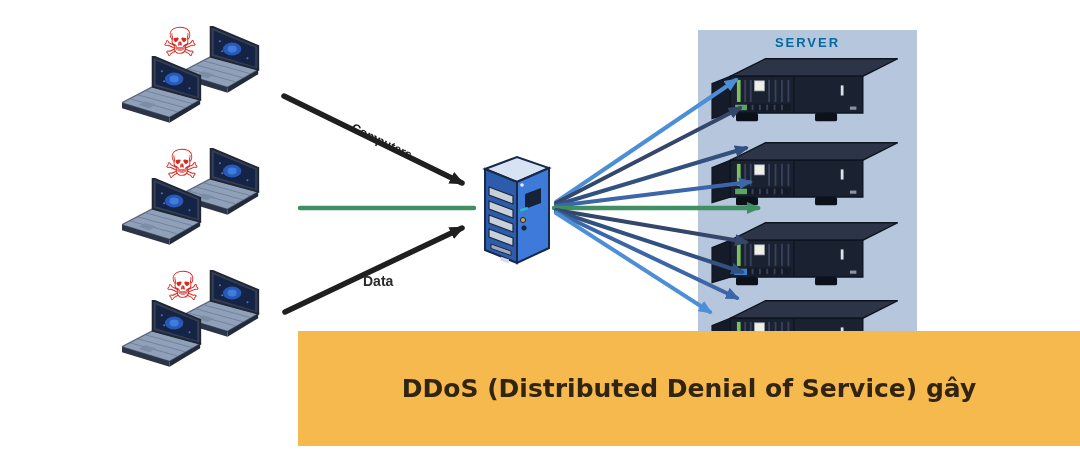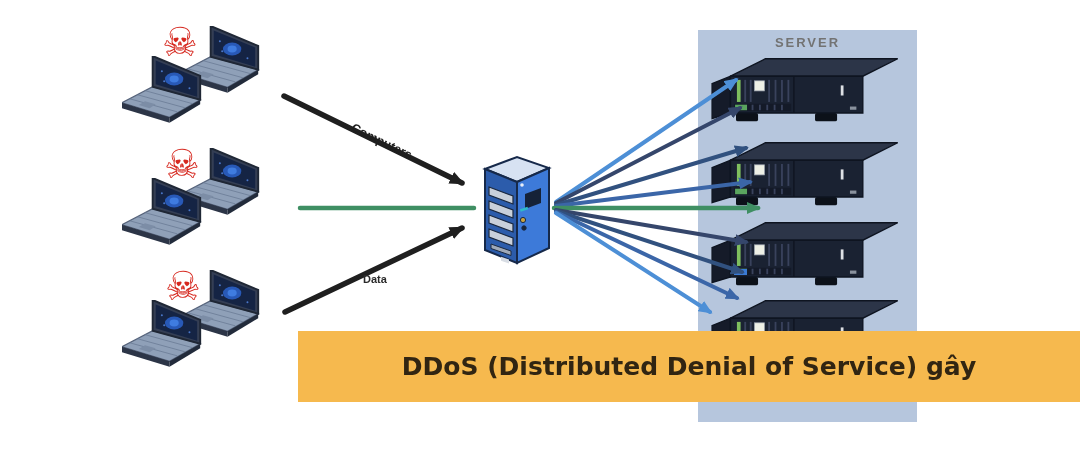--- a/index.html
+++ b/index.html
@@ -3,27 +3,27 @@
 <meta charset="utf-8">
 <style>
   html,body{margin:0;padding:0;background:#fff;}
   .stage{position:relative;width:1080px;height:450px;background:#ffffff;overflow:hidden;
          font-family:"DejaVu Sans","Liberation Sans",sans-serif;}
   .diagram{position:absolute;left:0;top:0;width:1080px;height:450px;}
   .skull{position:absolute;font-size:40px;line-height:1;color:#d6281f;
          font-family:"DejaVu Sans",sans-serif;user-select:none;}
   .panel-title{position:absolute;left:698px;top:35px;width:219px;text-align:center;
          font-family:"Liberation Sans",sans-serif;font-size:13px;font-weight:bold;
-         letter-spacing:2px;color:#737373;}
+         letter-spacing:2px;color:#0369a1;}
   .arrow-label{position:absolute;color:#1e1e1e;font-family:"Liberation Sans",sans-serif;
          font-weight:600;}
   .label-computers{left:352px;top:120px;font-size:12.5px;transform:rotate(26deg);
          transform-origin:left center;}
-  .label-data{left:363px;top:273px;font-size:11px;color:#2a2a2a;}
-  .banner{position:absolute;left:298px;top:331px;width:782px;height:71px;background:#f6b94e;
+  .label-data{left:363px;top:273px;font-size:14px;color:#2a2a2a;}
+  .banner{position:absolute;left:298px;top:331px;width:782px;height:115px;background:#f6b94e;
          display:flex;flex-direction:column;justify-content:center;align-items:center;gap:3px;}
   .banner-line{font-family:"DejaVu Sans",sans-serif;font-size:25px;font-weight:600;
          color:#312512;white-space:nowrap;}
 </style>
 </head>
 <body>
 
 <div class="stage">
 
   <svg class="diagram" viewBox="0 0 1080 450" aria-hidden="true">

